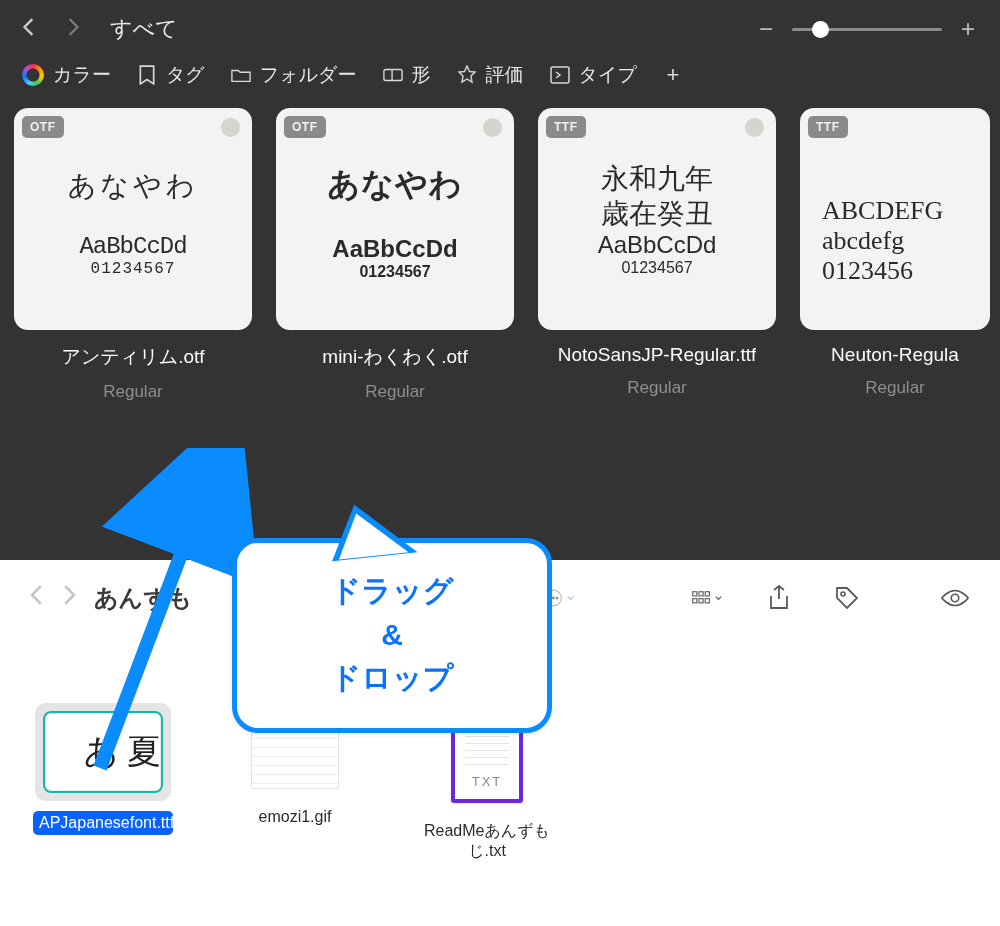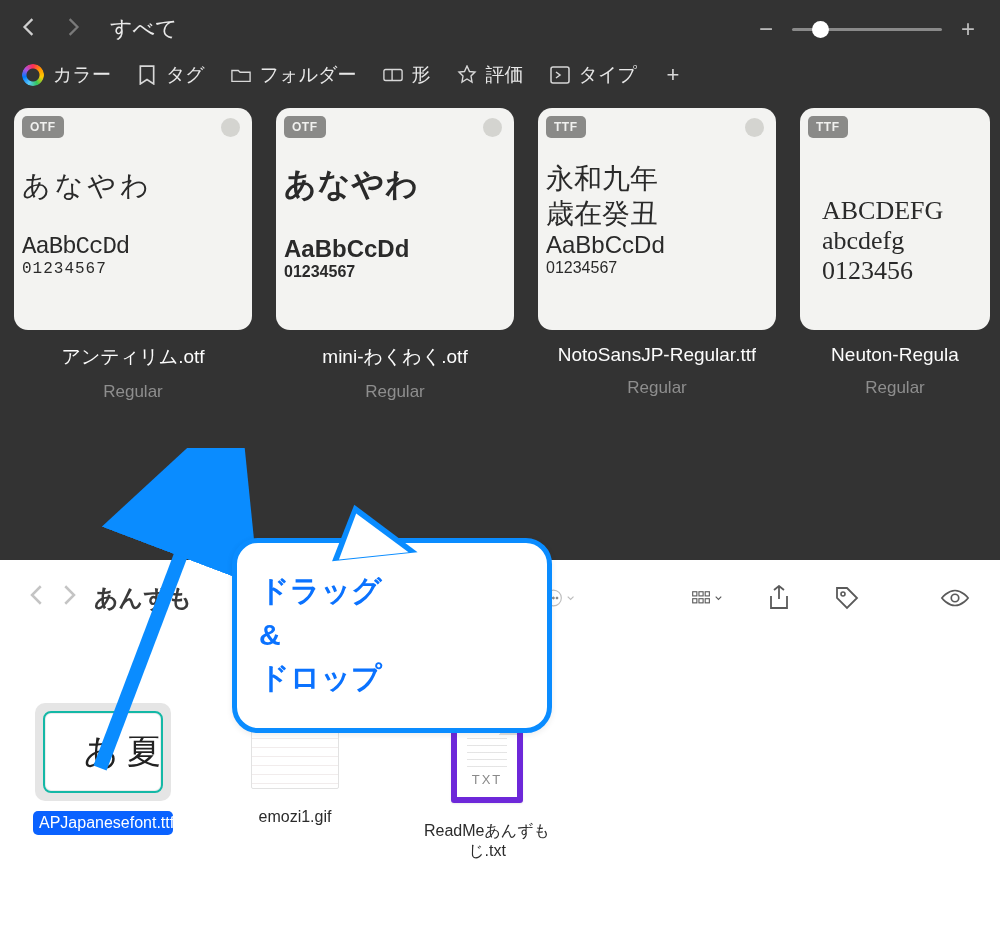--- a/index.html
+++ b/index.html
@@ -66,21 +66,21 @@
   }
   .font-card {
     flex: 0 0 238px;
     display: flex; flex-direction: column; align-items: center;
   }
   .font-thumb {
     width: 238px; height: 222px;
     background: #f3f3f1;
     border-radius: 14px;
     position: relative;
-    display: flex; flex-direction: column; align-items:flex-start; justify-content:center;
+    display: flex; flex-direction: column; align-items:center; justify-content:center;
     color: #2a2a2a;
     padding: 8px;
     cursor: pointer;
   }
   .font-badge {
     position: absolute; top: 8px; left: 8px;
     background: #8a8a88; color: #f0f0ee;
     font-size: 12px; font-weight: 600;
     padding: 4px 8px; border-radius: 5px;
     letter-spacing: 0.5px;
@@ -150,21 +150,21 @@
   .thumb-wrap { padding:8px; }
   .file-label {
     margin-top:10px; text-align:center; line-height:1.25;
     max-width:140px;
   }
   .file-item.selected .file-label {
     background:#0a62ff; color:#fff; border-radius:5px;
     padding:2px 6px;
   }
   .doc-icon {
-    width:72px; height:92px; border:6px solid #6d28d9; border-radius:3px;
+    width:72px; height:92px; border:4px solid #6d28d9; border-radius:3px;
     background:#fff; position:relative;
     box-shadow:0 1px 2px rgba(0,0,0,.08);
   }
   .doc-icon .corner {
     position:absolute; top:0; right:0; width:18px; height:18px;
     background:linear-gradient(135deg, transparent 49%, #e0e0e0 50%);
   }
   .doc-icon .txt-label {
     position:absolute; bottom:10px; left:0; right:0;
     text-align:center; color:#8a8a8a; font-size:13px; letter-spacing:2px;
@@ -182,21 +182,21 @@
   }
   
   .speech {
     position:absolute;
     left:232px; top:538px;
     width:320px;
     background:#fff; border:5px solid #0a8cff;
     border-radius:26px;
     padding:26px 22px 28px 22px;
     color:#0a72ff; font-weight:700; font-size:30px;
-    line-height:1.45;
+    text-align:center; line-height:1.45;
     box-shadow:0 2px 6px rgba(0,0,0,.08);
   }
   .speech .tail {
     position:absolute; top:-40px; left:92px;
     width:0;height:0;
     border-left:28px solid transparent;
     border-right:58px solid transparent;
     border-bottom:54px solid #0a8cff;
     transform:rotate(-6deg);
   }

